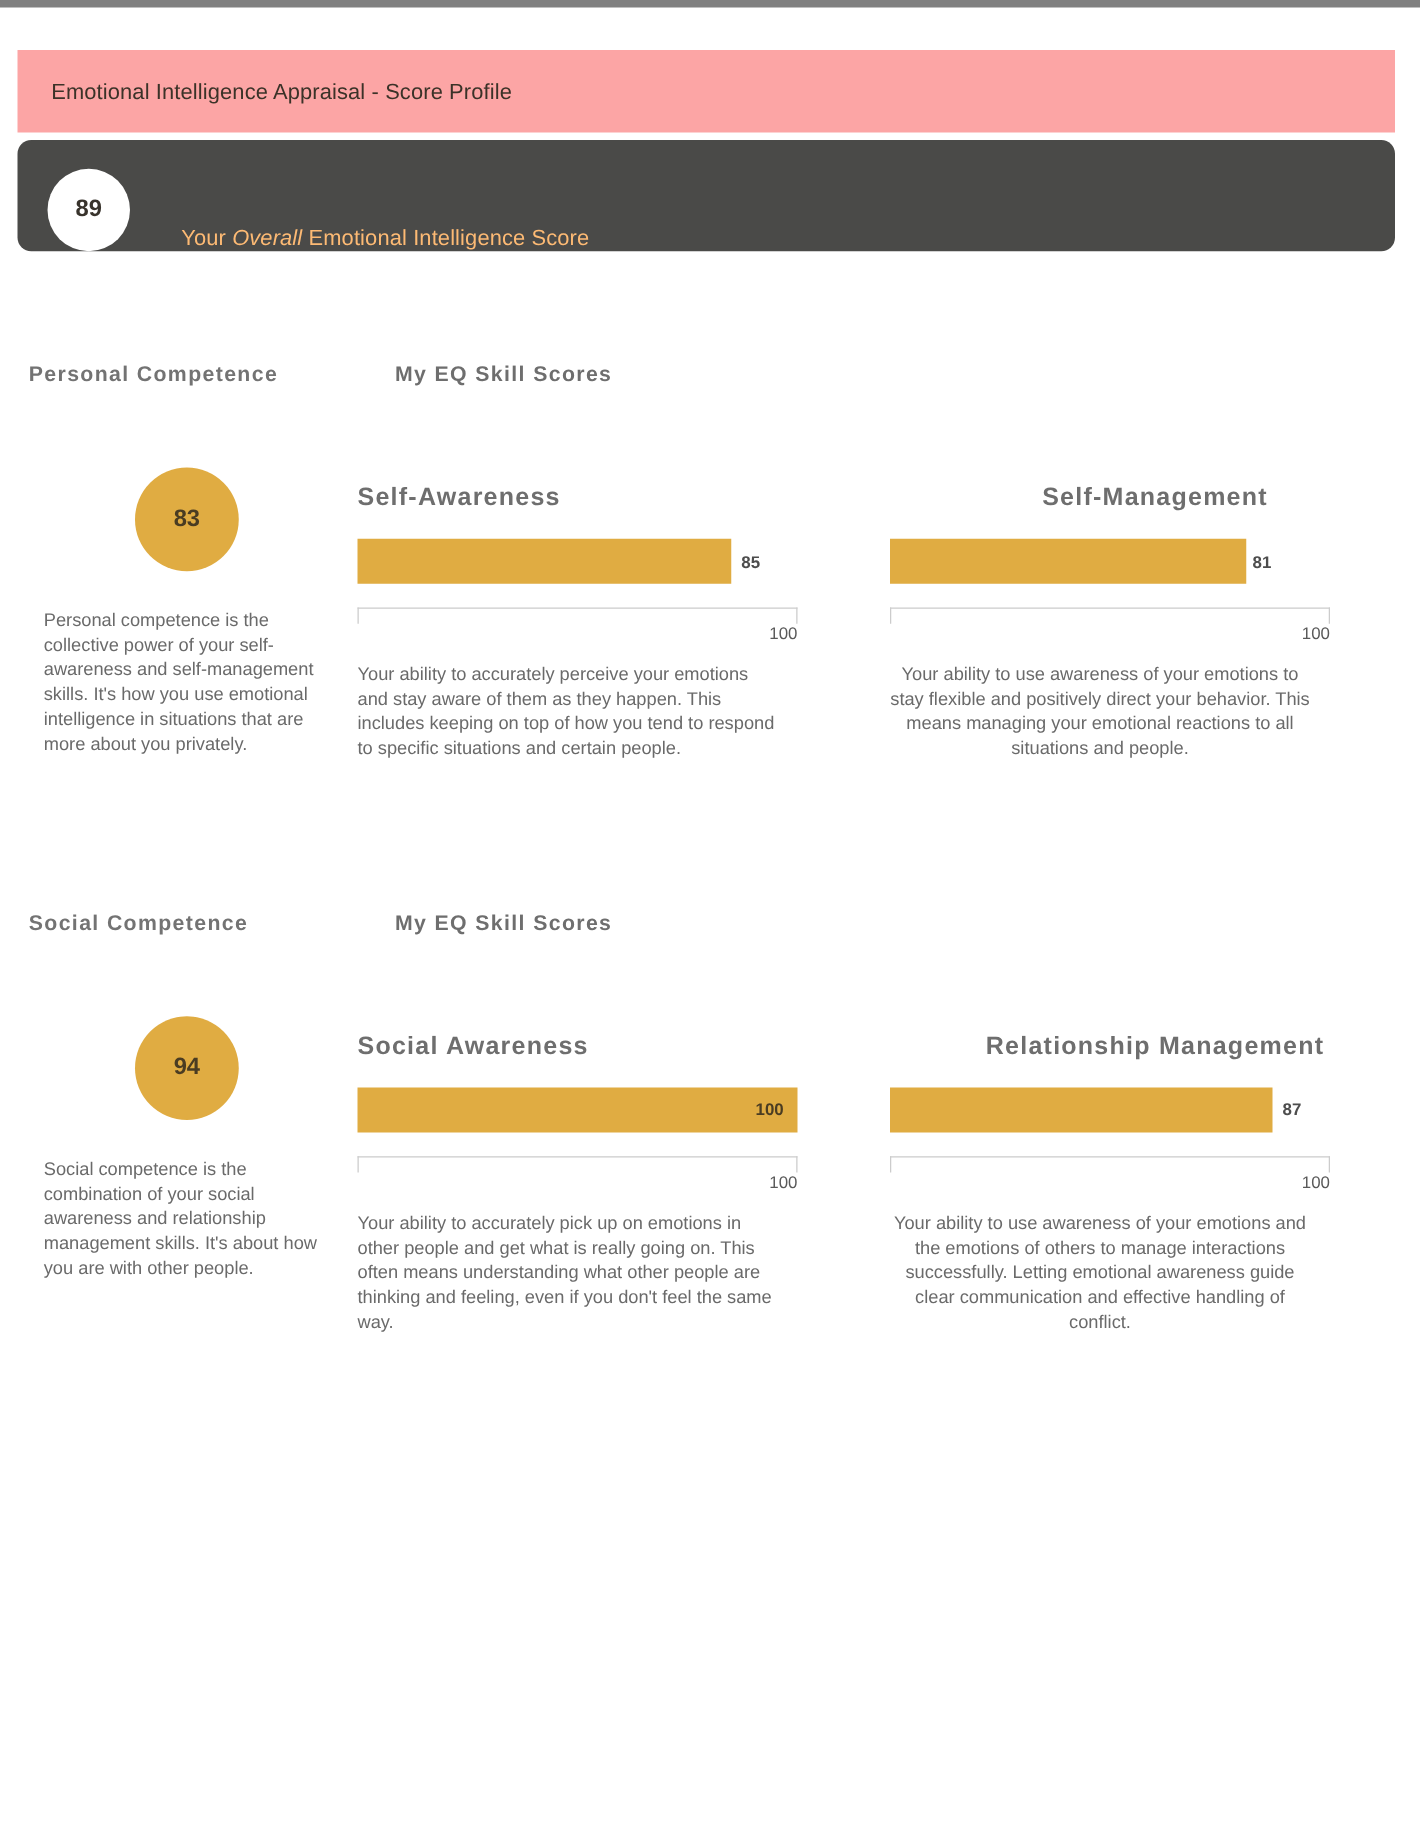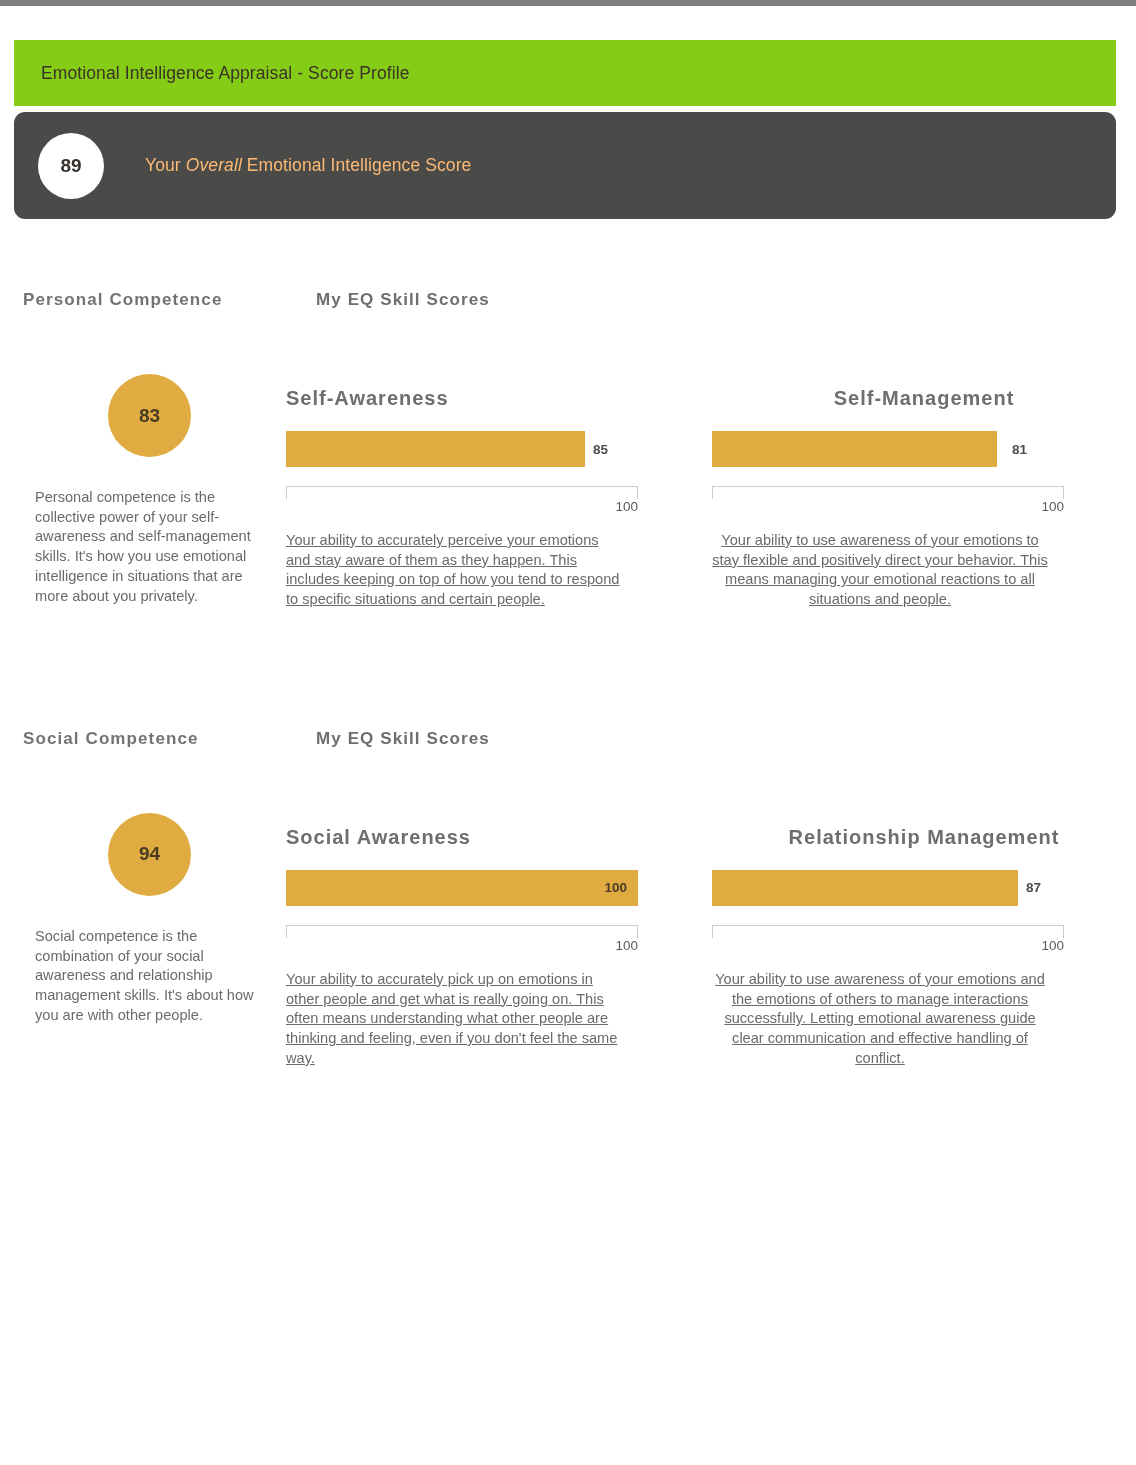--- a/index.html
+++ b/index.html
@@ -29,42 +29,42 @@
     background: #808080;
   }
 
   
   .title-bar {
     position: absolute;
     top: 40px;
     left: 14px;
     width: 1102px;
     height: 66px;
-    background: #84cc16;
+    background: #fca5a5;
     display: flex;
     align-items: center;
   }
   .title-bar-text {
     padding-left: 27px;
     font-size: 17.5px;
     color: #3b3228;
     letter-spacing: 0.1px;
   }
 
   
   .overall-banner {
     position: absolute;
     top: 112px;
     left: 14px;
     width: 1102px;
-    height: 107px;
+    height: 89px;
     background: #4a4a48;
     border-radius: 11px;
     display: flex;
-    align-items: center;
+    align-items: flex-end;
   }
   .overall-circle {
     margin-left: 24px;
     width: 66px;
     height: 66px;
     border-radius: 50%;
     background: #ffffff;
     display: flex;
     align-items: center;
     justify-content: center;
@@ -238,21 +238,20 @@
     color: #5a5a5a;
     line-height: 16px;
   }
 
   .skill-desc {
     margin-top: 26px;
     width: 336px;
     font-size: 14.6px;
     line-height: 19.7px;
     color: #6a6a6a;
-    text-decoration: underline;
   }
 </style>
 </head>
 <body>
 
 <div class="page">
 
   <div class="top-strip"></div>
 
   <div class="title-bar">
@@ -298,21 +297,21 @@
             </div>
             <div class="skill-desc">Your ability to accurately perceive your emotions and stay aware of them as they happen. This includes keeping on top of how you tend to respond to specific situations and certain people.</div>
           </div>
 
           <div class="skill-col col-2">
             <div class="skill-name">Self-Management</div>
             <div class="bar-track">
               <div class="bar-fill" style="width: 285px;">
                 <span class="bar-value-inside"></span>
               </div>
-              <div class="bar-value-outside" style="left: 288px; padding-left: 12px;">81</div>
+              <div class="bar-value-outside" style="left: 278px; padding-left: 12px;">81</div>
             </div>
             <div class="axis">
               <div class="axis-line"></div>
               <div class="axis-tick left"></div>
               <div class="axis-tick right"></div>
               <div class="axis-max">100</div>
             </div>
             <div class="skill-desc">Your ability to use awareness of your emotions to stay flexible and positively direct your behavior. This means managing your emotional reactions to all situations and people.</div>
           </div>
 

